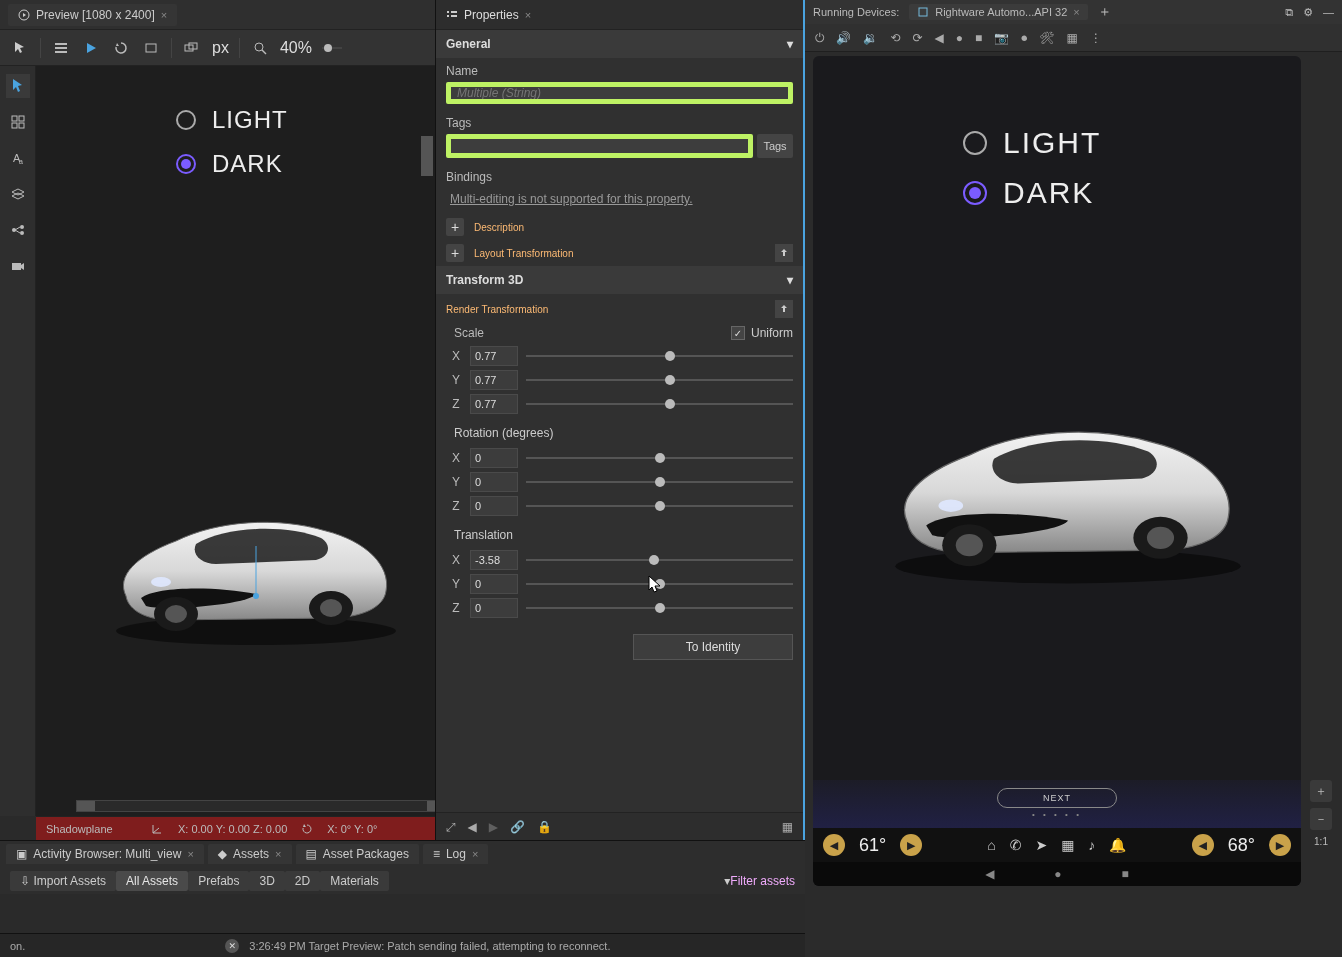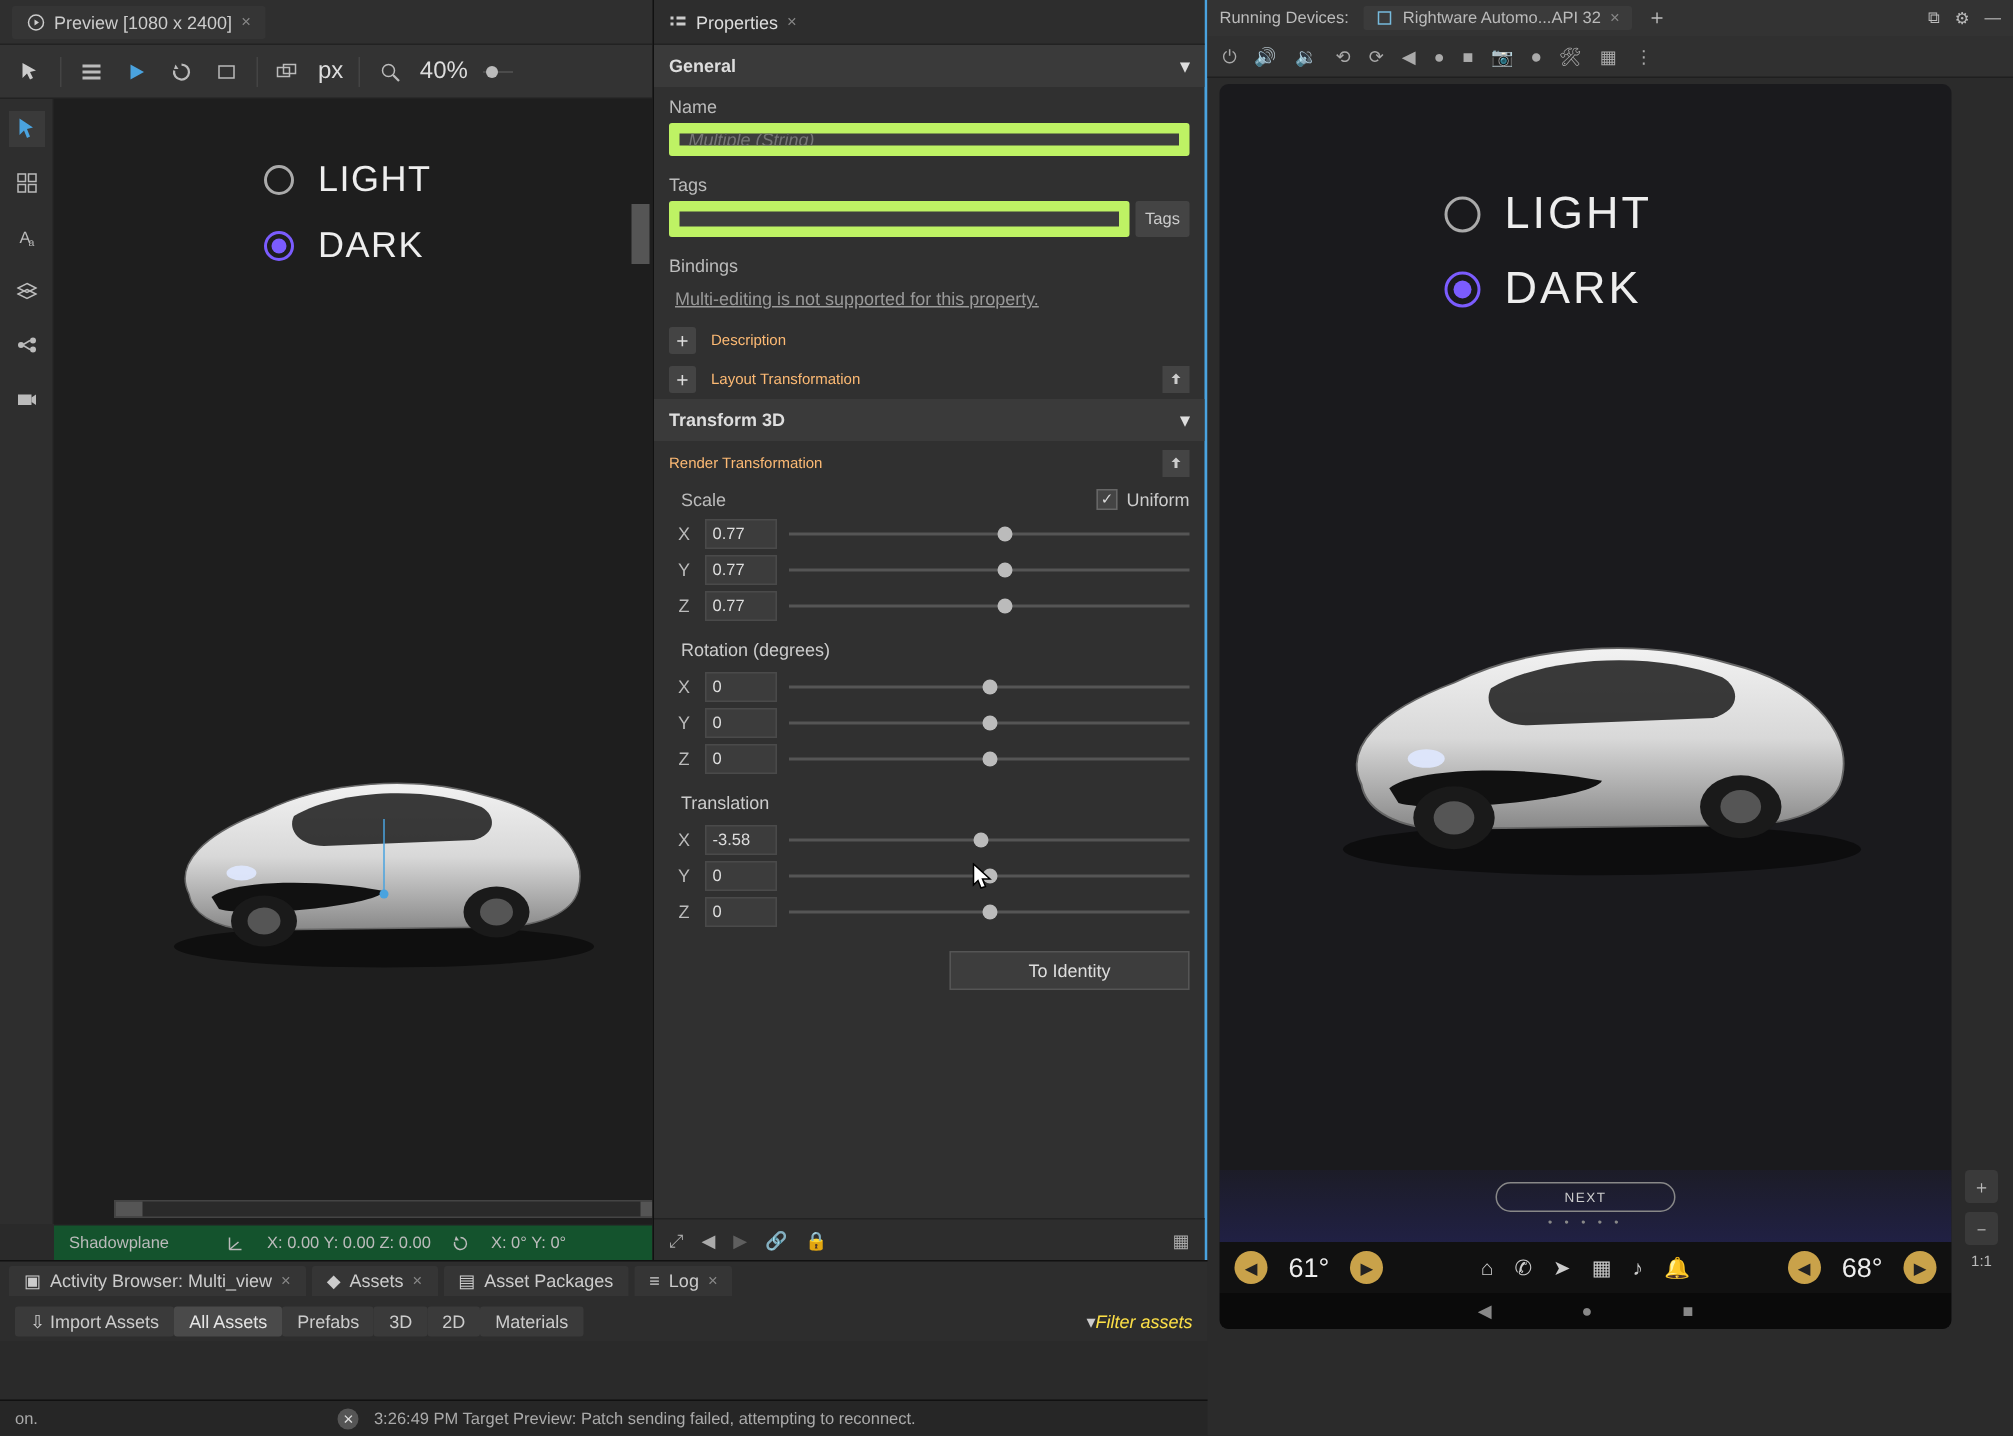--- a/index.html
+++ b/index.html
@@ -32,31 +32,31 @@
 
 .car { position:absolute; left:70px; top:420px; width:300px; height:160px; }
 
 
 .vp-hscroll { position:absolute; left:40px; bottom:4px; width:370px; height:12px; background:#2a2a2a; border:1px solid #444; }
 .vp-hscroll .thumb { position:absolute; left:0; top:0; width:18px; height:100%; background:#555;}
 .vp-hscroll .rthumb { position:absolute; right:0; top:0; width:18px; height:100%; background:#555;}
 .vp-vscroll { position:absolute; right:2px; top:70px; width:12px; height:40px; background:#555;}
 
 
-.viewport-status { position:absolute; left:36px; top:816px; width:399px; height:24px; background:#14532d; display:flex; align-items:center; gap:14px; padding:0 10px; color:#bbb; font-size:11px; border-top:1px solid #222;}
+.viewport-status { position:absolute; left:36px; top:816px; width:399px; height:24px; background:#7f1d1d; display:flex; align-items:center; gap:14px; padding:0 10px; color:#bbb; font-size:11px; border-top:1px solid #222;}
 .viewport-status .sel-name { flex:0 0 90px; }
 
 
 .props { position:absolute; left:435px; top:0; width:370px; height:840px; background:#303030; border-left:1px solid #111; border-right:2px solid #4aa3df; }
 .props-tab { height:30px; display:flex; align-items:center; gap:6px; padding-left:10px; background:#2d2d2d; border-bottom:1px solid #222;}
 .props-tab .lbl { font-weight:500; color:#ddd; }
 .section-head { height:28px; background:#3a3a3a; display:flex; align-items:center; justify-content:space-between; padding:0 10px; color:#ddd; font-weight:600; }
 .field { padding:6px 10px; }
 .field-label { color:#bbb; font-size:12px; margin-bottom:4px; }
-.text-input { width:100%; height:22px; background:#3d3d3d; border:7px solid #bef264; border-radius:2px; color:#888; padding:0 6px; font-style:italic; font-size:12px;}
+.text-input { width:100%; height:22px; background:#3d3d3d; border:5px solid #bef264; border-radius:2px; color:#888; padding:0 6px; font-style:italic; font-size:12px;}
 .tags-row { display:flex; gap:4px; }
 .tags-row .text-input { flex:1; height:24px; font-style:normal;}
 .tags-btn { width:36px; height:24px; background:#444; color:#ccc; font-size:11px; display:flex; align-items:center; justify-content:center; border-radius:2px; cursor:pointer;}
 .note { color:#999; font-size:12px; padding:4px 10px 8px 14px;text-decoration:underline; }
 .plus-row { display:flex; align-items:center; gap:10px; padding:4px 10px; }
 .plus-btn { width:18px; height:18px; background:#444; color:#ddd; display:flex; align-items:center; justify-content:center; border-radius:2px; cursor:pointer; font-size:14px;}
 .plus-row .rlabel { color:#fdba74; font-size:10px; }
 .plus-row .spacer { flex:1; }
 .up-btn { width:18px; height:18px; background:#444; display:flex; align-items:center; justify-content:center; cursor:pointer;}
 
@@ -108,21 +108,21 @@
 .device-side .ratio{font-size:10px;color:#bbb;}
 
 
 .dock { position:absolute; left:0; top:840px; width:805px; height:54px; background:#2d2d2d; border-top:1px solid #111;}
 .dock-tabs { height:26px; display:flex; align-items:center; gap:4px; padding:0 6px;}
 .dock-tab { display:flex; align-items:center; gap:6px; padding:3px 10px; background:#353535; color:#ccc; font-size:12px; border-radius:2px 2px 0 0;}
 .dock-row2 { height:28px; display:flex; align-items:center; gap:0; padding:0 10px;}
 .dock-row2 .btn { padding:3px 10px; background:#3a3a3a; color:#ccc; font-size:12px; border-radius:2px; cursor:pointer;}
 .dock-row2 .btn.active{ background:#4a4a4a; color:#e5e5e5;}
 .dock-row2 .spacer{flex:1;}
-.filter-input{ color:#fde047; font-style:italic; font-size:12px;}
+.filter-input{ color:#f0abfc; font-size:12px;}
 
 
 .statusbar { position:absolute; left:0; bottom:0; width:805px; height:24px; background:#262626; display:flex; align-items:center; gap:10px; padding:0 10px; color:#aaa; font-size:11px; border-top:1px solid #111;}
 .statusbar .err-ico{ width:14px;height:14px;border-radius:50%;background:#555;display:flex;align-items:center;justify-content:center;font-size:9px;color:#ddd;}
 
 .cursor { position:absolute; width:14px; height:18px; pointer-events:none; }
 
 svg{display:block;}
 </style>
 </head>

